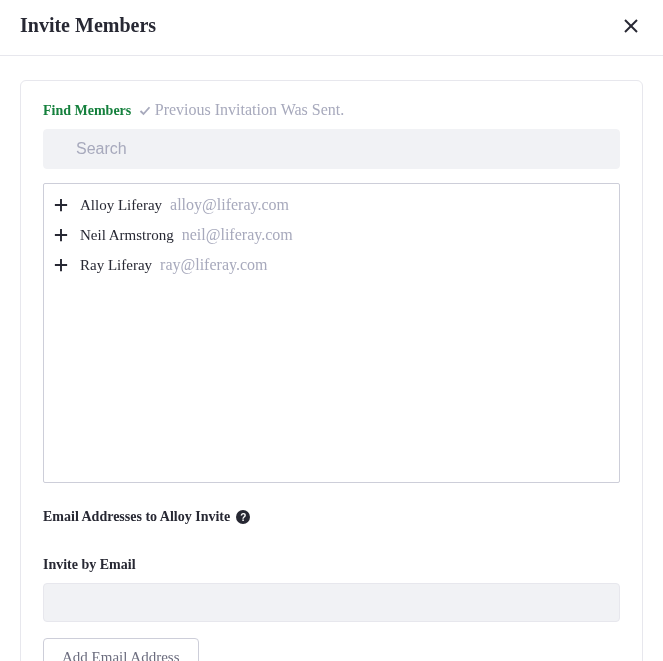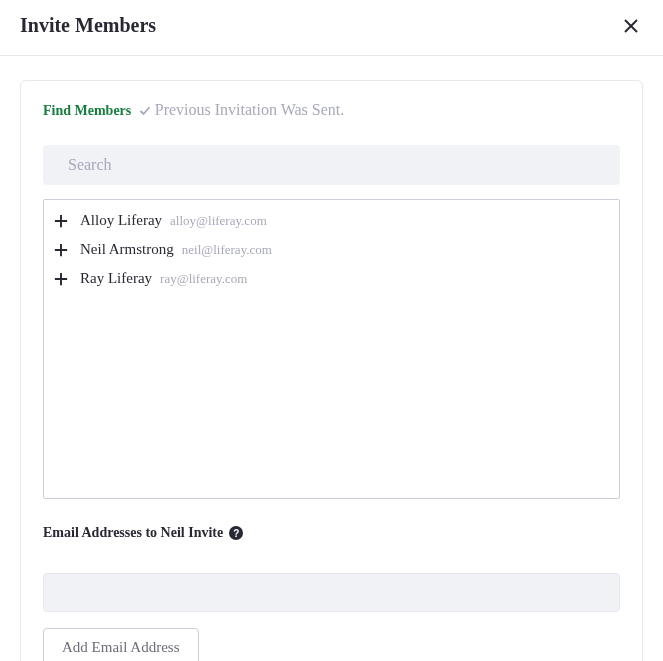--- a/index.html
+++ b/index.html
@@ -74,29 +74,28 @@
     }
 
     .status-text svg {
       width: 12px;
       height: 12px;
       vertical-align: middle;
     }
 
     .search-input {
       width: 100%;
-      padding: 10px 24px;
+      padding: 10px 32px;
       font-size: 16px;
       background: #f1f2f5;
       border: 1px solid #f1f2f5;
       border-radius: 4px;
       color: #6b6c7e;
-      font-family: Liberation Serif, serif;
+      font-family: Liberation Sans, sans-serif;
       margin-bottom: 14px;
-      margin-top: 16px;
     }
 
     .search-input::placeholder {
       color: #a7a9bc;
       font-style: normal;
     }
 
     .members-list {
       border: 1px solid #cdced9;
       border-radius: 2px;
@@ -127,21 +126,21 @@
     }
 
     .member-name {
       color: #272833;
       font-size: 15px;
     }
 
     .member-email {
       margin-left: 8px;
       color: #a7a9bc;
-      font-size: 13px;
+      font-size: 16px;
     }
 
     .section-label-row {
       margin-top: 26px;
       margin-bottom: 32px;
       display: flex;
       align-items: center;
       gap: 6px;
     }
 
@@ -254,23 +253,24 @@
               <line x1="8" y1="1" x2="8" y2="15"></line>
               <line x1="1" y1="8" x2="15" y2="8"></line>
             </svg>
         </span>
         <span class="member-name">Ray Liferay</span>
         <span class="member-email">ray@liferay.com</span>
       </div>
     </div>
 
     <div class="section-label-row">
-      <span class="section-label">Email Addresses to Neil Invite</span>
+      <span class="section-label">Email Addresses to Alloy Invite</span>
       <span class="help-badge">?</span>
     </div>
 
+    <div class="sub-label">Invite by Email</div>
 
     <input type="text" class="email-input" style="">
 
     <button class="add-email-btn">Add Email Address</button>
 
   </div>
 </div>
 
 </body></html>

